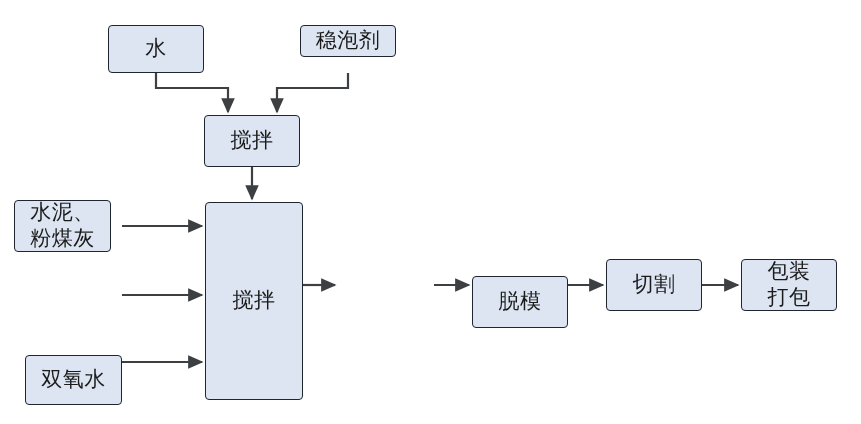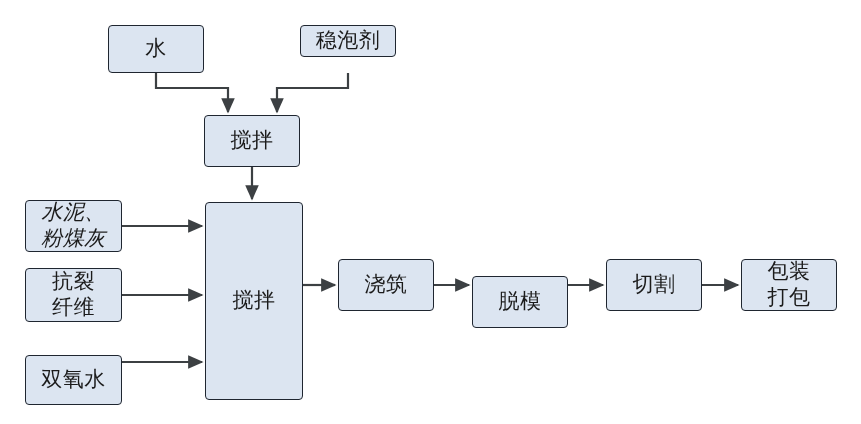--- a/index.html
+++ b/index.html
@@ -78,31 +78,28 @@
 
     <path d="M 702,285 L 738,285" fill="none" stroke="#3c4043" stroke-width="2.2" marker-end="url(#arrow)"></path>
   </svg>
 
   <div class="node" style="left:108px; top:25px; width:96px; height:48px;">水</div>
 
   <div class="node" style="left:300px; top:25px; width:96px; height:32px;">稳泡剂</div>
 
   <div class="node" style="left:204px; top:115px; width:96px; height:52px;">搅拌</div>
 
-  <div class="node" style="left:25px; top:200px; width:97px; height:52px;font-style:italic;">水泥、
+  <div class="node" style="left:14px; top:200px; width:97px; height:52px;">水泥、
 粉煤灰</div>
 
-  <div class="node" style="left:25px; top:268px; width:97px; height:54px;">抗裂
-纤维</div>
 
   <div class="node" style="left:25px; top:347px; width:97px; height:50px;margin-top:8px;">双氧水</div>
 
   <div class="node tall" style="left:205px; top:202px; width:98px; height:198px;">搅拌</div>
 
-  <div class="node" style="left:338px; top:259px; width:96px; height:52px;">浇筑</div>
 
   <div class="node" style="left:472px; top:276px; width:96px; height:52px;">脱模</div>
 
   <div class="node" style="left:741px; top:259px; width:96px; height:52px;">包装
 打包</div>
 
   <div class="node" style="left:606px; top:259px; width:96px; height:52px;">切割</div>
 
 </div>
 

